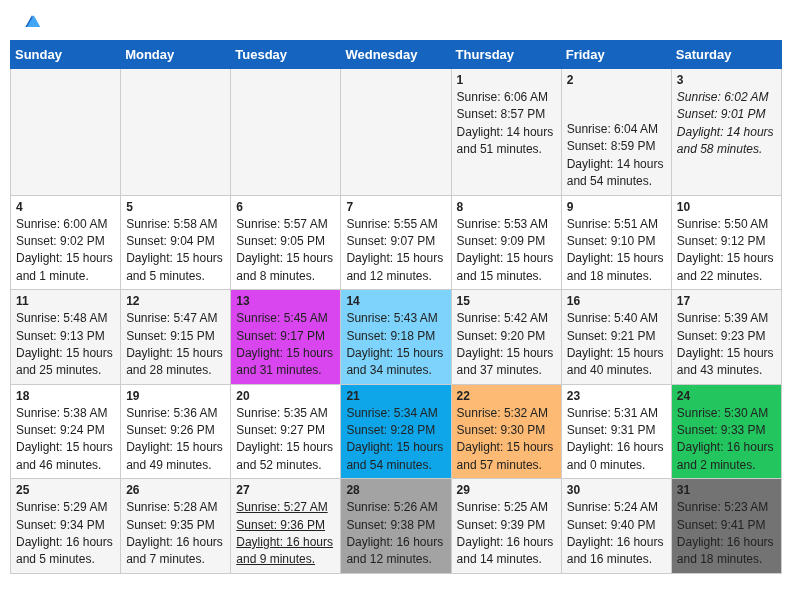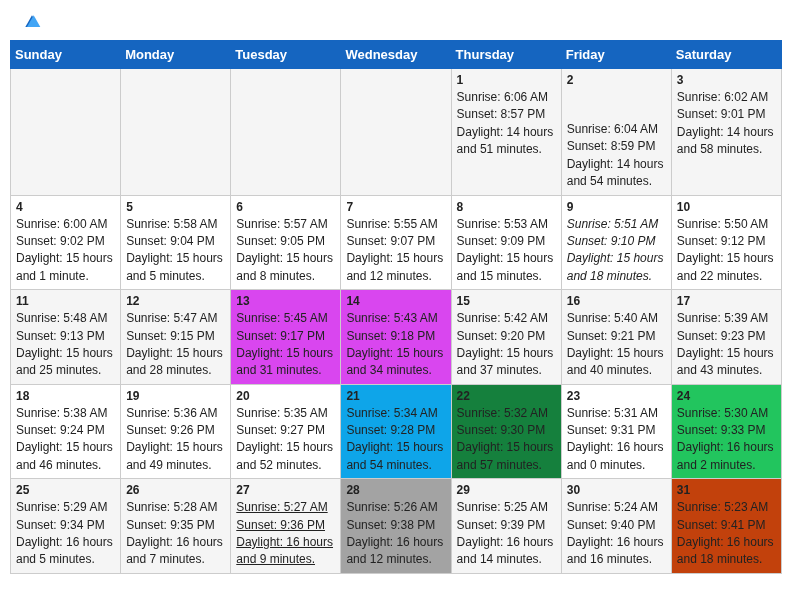--- a/index.html
+++ b/index.html
@@ -143,21 +143,21 @@
         </td>
         <td style="background: rgb(245, 245, 245);">
           <span class="day-number">2</span>
           <div class="cell-content" style="white-space: pre-line; margin-top: 34px;">Sunrise: 6:04 AM
 Sunset: 8:59 PM
 Daylight: 14 hours
 and 54 minutes.</div>
         </td>
         <td style="background: rgb(245, 245, 245);">
           <span class="day-number">3</span>
-          <div class="cell-content" style="white-space: pre-line;">Sunrise: 6:02 AM
+          <div class="cell-content" style="white-space: pre-line; font-style: italic;">Sunrise: 6:02 AM
 Sunset: 9:01 PM
 Daylight: 14 hours
 and 58 minutes.</div>
         </td>
       </tr>
       <tr>
         <td style="background: rgb(255, 255, 255);">
           <span class="day-number">4</span>
           <div class="cell-content" style="white-space: pre-line;">Sunrise: 6:00 AM
 Sunset: 9:02 PM
@@ -187,21 +187,21 @@
         </td>
         <td style="background: rgb(255, 255, 255);">
           <span class="day-number">8</span>
           <div class="cell-content" style="white-space: pre-line;">Sunrise: 5:53 AM
 Sunset: 9:09 PM
 Daylight: 15 hours
 and 15 minutes.</div>
         </td>
         <td style="background: rgb(255, 255, 255);">
           <span class="day-number">9</span>
-          <div class="cell-content" style="white-space: pre-line; font-style: italic;">Sunrise: 5:51 AM
+          <div class="cell-content" style="white-space: pre-line;">Sunrise: 5:51 AM
 Sunset: 9:10 PM
 Daylight: 15 hours
 and 18 minutes.</div>
         </td>
         <td style="background: rgb(255, 255, 255);">
           <span class="day-number">10</span>
           <div class="cell-content" style="white-space: pre-line;">Sunrise: 5:50 AM
 Sunset: 9:12 PM
 Daylight: 15 hours
 and 22 minutes.</div>
@@ -222,21 +222,21 @@
 Daylight: 15 hours
 and 28 minutes.</div>
         </td>
         <td style="background: #d946ef;">
           <span class="day-number">13</span>
           <div class="cell-content" style="white-space: pre-line;">Sunrise: 5:45 AM
 Sunset: 9:17 PM
 Daylight: 15 hours
 and 31 minutes.</div>
         </td>
-        <td style="background: #d946ef;">
+        <td style="background: #7dd3fc;">
           <span class="day-number">14</span>
           <div class="cell-content" style="white-space: pre-line;">Sunrise: 5:43 AM
 Sunset: 9:18 PM
 Daylight: 15 hours
 and 34 minutes.</div>
         </td>
         <td style="background: rgb(245, 245, 245);">
           <span class="day-number">15</span>
           <div class="cell-content" style="white-space: pre-line;">Sunrise: 5:42 AM
 Sunset: 9:20 PM
@@ -280,21 +280,21 @@
 Daylight: 15 hours
 and 52 minutes.</div>
         </td>
         <td style="background: #0ea5e9;">
           <span class="day-number">21</span>
           <div class="cell-content" style="white-space: pre-line;">Sunrise: 5:34 AM
 Sunset: 9:28 PM
 Daylight: 15 hours
 and 54 minutes.</div>
         </td>
-        <td style="background: #15803d; margin-top: 24px;">
+        <td style="background: #fdba74; margin-top: 24px;">
           <span class="day-number">22</span>
           <div class="cell-content" style="white-space: pre-line;">Sunrise: 5:32 AM
 Sunset: 9:30 PM
 Daylight: 15 hours
 and 57 minutes.</div>
         </td>
         <td style="background: rgb(255, 255, 255);">
           <span class="day-number">23</span>
           <div class="cell-content" style="white-space: pre-line;">Sunrise: 5:31 AM
 Sunset: 9:31 PM
@@ -345,21 +345,21 @@
 Daylight: 16 hours
 and 14 minutes.</div>
         </td>
         <td style="background: rgb(245, 245, 245);">
           <span class="day-number">30</span>
           <div class="cell-content" style="white-space: pre-line;">Sunrise: 5:24 AM
 Sunset: 9:40 PM
 Daylight: 16 hours
 and 16 minutes.</div>
         </td>
-        <td style="background: #c2410c;">
+        <td style="background: #737373;">
           <span class="day-number">31</span>
           <div class="cell-content" style="white-space: pre-line;">Sunrise: 5:23 AM
 Sunset: 9:41 PM
 Daylight: 16 hours
 and 18 minutes.</div>
         </td>
       </tr>
     </tbody>
 </table>
 

